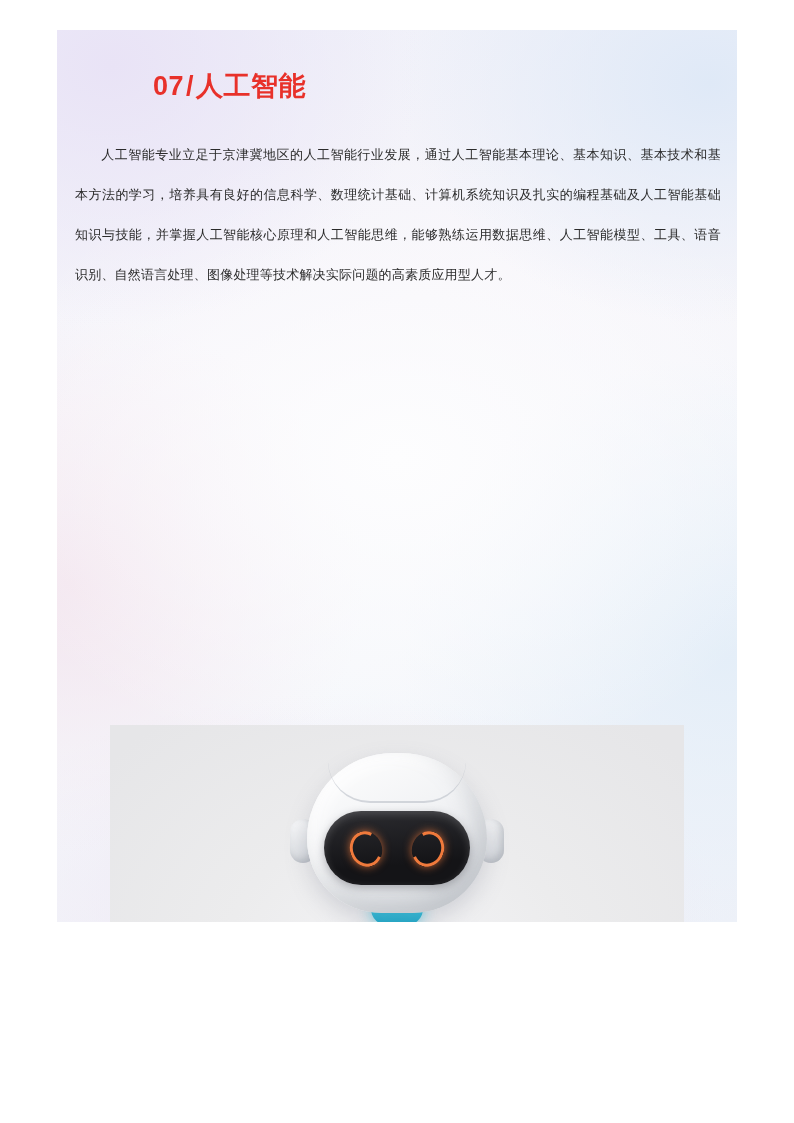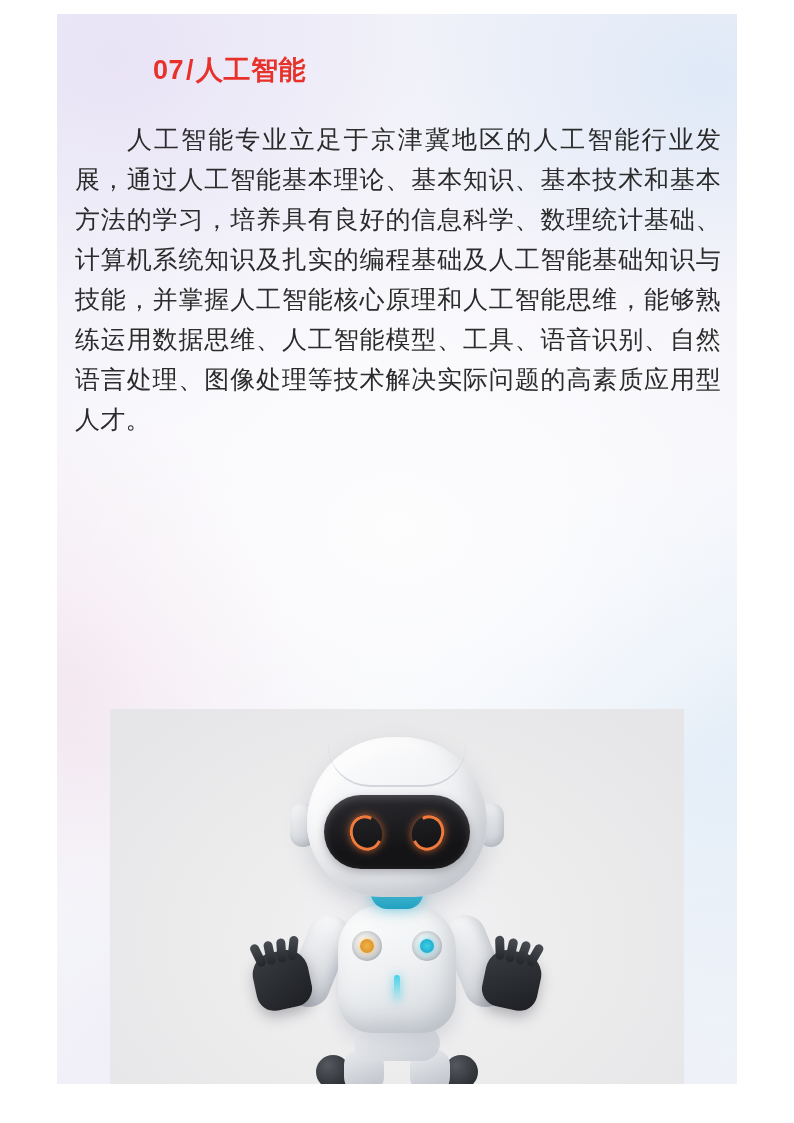--- a/index.html
+++ b/index.html
@@ -16,23 +16,23 @@
   .page {
     position: relative;
     width: 794px;
     height: 1123px;
     background: #ffffff;
     box-sizing: border-box;
   }
   .content-card {
     position: absolute;
     left: 57px;
-    top: 14px;
+    top: 30px;
     width: 680px;
-    height: 1070px;
+    height: 892px;
     background:
       radial-gradient(ellipse 500px 420px at 8% 4%, #e9e3f6 0%, rgba(233,227,246,0) 62%),
       radial-gradient(ellipse 520px 400px at 96% 6%, #dfe9f7 0%, rgba(223,233,247,0) 60%),
       radial-gradient(ellipse 620px 460px at 50% 48%, #fdfdfe 0%, rgba(253,253,254,0) 70%),
       radial-gradient(ellipse 460px 420px at 2% 62%, #f3e6ef 0%, rgba(243,230,239,0) 64%),
       radial-gradient(ellipse 520px 480px at 98% 70%, #e4eef8 0%, rgba(228,238,248,0) 62%),
       radial-gradient(ellipse 560px 300px at 40% 98%, #efe7f3 0%, rgba(239,231,243,0) 70%),
       linear-gradient(160deg, #eef0f9 0%, #f7f5fa 35%, #f5f7fb 65%, #eef1f8 100%);
     overflow: hidden;
   }
@@ -48,21 +48,21 @@
   }
   .heading .sep {
     color: #e8312a;
     font-weight: bold;
     padding: 0 2px;
   }
   .body-text {
     position: absolute;
     left: 18px;
     width: 646px;
-    font-size: 25px;
+    font-size: 13px;
     line-height: 40px;
     color: #2b2b2b;
     text-align: justify;
     text-justify: inter-ideograph;
     letter-spacing: 0.2px;
   }
   .para1 { top: 105px; }
   .para2 { top: 412px; }
   .indent { display: inline-block; width: 2em; }
 

